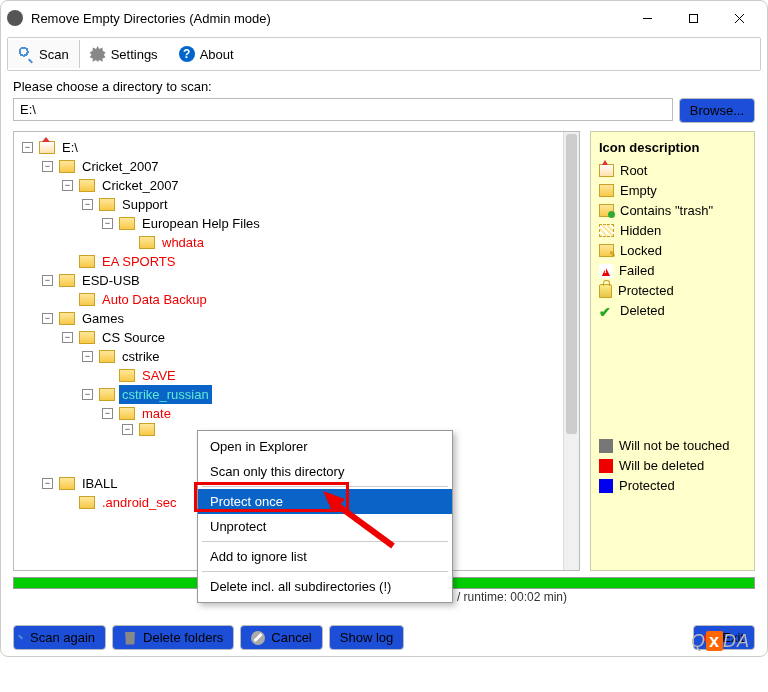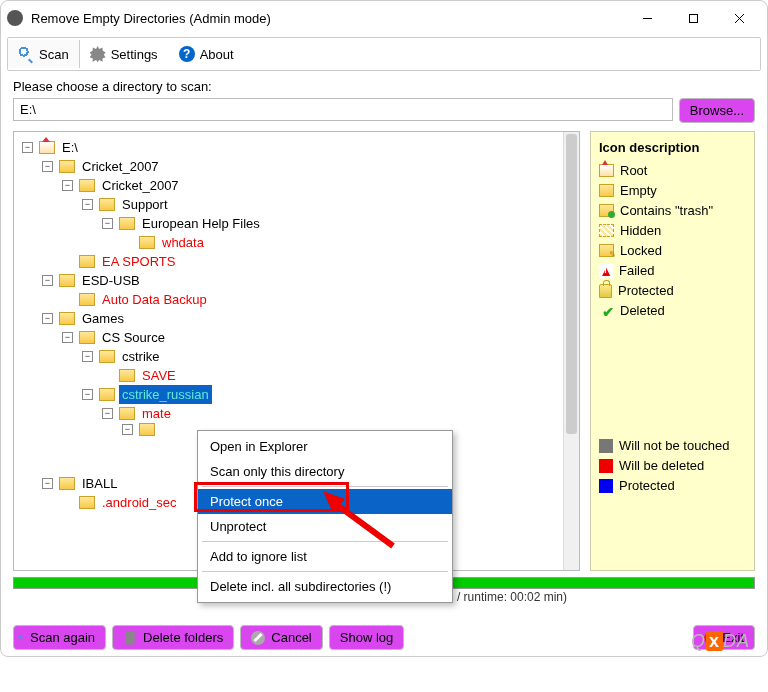--- a/index.html
+++ b/index.html
@@ -17,38 +17,38 @@
 .tool-tab .ic { width: 16px; height: 16px; display: inline-block; }
 .ic-search { background: radial-gradient(circle at 35% 35%, transparent 3px, #4a90d9 3px 5px, transparent 5px); position: relative; }
 .ic-search::after { content: ""; position: absolute; width: 5px; height: 2px; background: #4a90d9; transform: rotate(45deg); bottom: 0; right: 1px; }
 .ic-gear { background: #888; clip-path: polygon(50% 0,60% 18%,80% 10%,82% 30%,100% 40%,88% 55%,100% 70%,80% 78%,82% 98%,60% 88%,50% 100%,40% 88%,18% 98%,20% 78%,0 70%,12% 55%,0 40%,18% 30%,20% 10%,40% 18%); }
 .ic-help { background: #0066cc; border-radius: 50%; color: #fff; text-align: center; line-height: 16px; font-weight: bold; font-size: 12px; }
 .ic-help::before { content: "?"; }
 .main { padding: 8px 12px; }
 .label { margin-bottom: 4px; }
 .path-row { display: flex; gap: 6px; margin-bottom: 8px; }
 .path-input { flex: 1; border: 1px solid #bbb; padding: 3px 6px; height: 23px; font-size: 13px; }
-.btn { border: 1px solid #bbb; background: #d946ef; border-radius: 4px; padding: 4px 10px; font-size: 13px; display: inline-flex; align-items: center; gap: 6px; cursor: default; }
+.btn { border: 1px solid #bbb; background: #1d4ed8; border-radius: 4px; padding: 4px 10px; font-size: 13px; display: inline-flex; align-items: center; gap: 6px; cursor: default; }
 .body-area { display: flex; gap: 10px; height: 440px; }
 .tree-panel { flex: 1; border: 1px solid #bbb; position: relative; background: #fff; overflow: hidden; }
 .tree { padding: 6px 4px; line-height: 19px; position: relative; }
 .node { display: flex; align-items: center; white-space: nowrap; }
 .expander { width: 11px; height: 11px; border: 1px solid #888; margin-right: 4px; display: inline-flex; align-items: center; justify-content: center; font-size: 9px; line-height: 1; color: #333; background: #fff; }
 .expander.spacer { visibility: hidden; }
 .fold { width: 16px; height: 13px; background: linear-gradient(#ffe79a,#f7c948); border: 1px solid #c9a227; margin: 0 4px 0 2px; display: inline-block; position: relative; }
 .fold.root { background: linear-gradient(#fff,#ffe1ab); }
 .fold.root::before { content:""; position:absolute; top:-5px; left:2px; width:0; height:0; border-left:4px solid transparent; border-right:4px solid transparent; border-bottom:5px solid #d33; }
 .node .txt { padding: 0 3px; }
 .red { color: #e00; }
 .sel { background: #0a64c8; color: #5eead4; }
 .scrollbar { position: absolute; right: 0; top: 0; bottom: 0; width: 16px; background: #f0f0f0; border-left: 1px solid #ddd; }
 .thumb { position: absolute; left: 2px; right: 2px; top: 2px; height: 300px; background: #ccc; border-radius: 3px; }
 .legend { width: 165px; border: 1px solid #cca; background: #ffffcc; padding: 8px; font-size: 13px; }
 .legend h4 { margin: 0 0 8px 0; font-size: 13px; }
-.legend .row { display: flex; align-items: center; gap: 6px; margin: 5px 0; text-align: right; }
+.legend .row { display: flex; align-items: center; gap: 6px; margin: 5px 0; }
 .li { width: 15px; height: 13px; display: inline-block; }
 .li.empty { background: linear-gradient(#ffe79a,#f7c948); border: 1px solid #c9a227; }
 .li.trash { background: linear-gradient(#ffe79a,#f7c948); border: 1px solid #c9a227; position: relative; }
 .li.trash::after { content: ""; position: absolute; right: -2px; bottom: -2px; width: 7px; height: 7px; background: #3a3; border-radius: 50%; }
 .li.hidden { background: repeating-linear-gradient(45deg,#ffe79a,#ffe79a 2px,#fff 2px,#fff 4px); border: 1px dashed #c9a227; }
 .li.locked { background: linear-gradient(#ffe79a,#f7c948); border: 1px solid #c9a227; position: relative; }
 .li.locked::after { content: "✎"; font-size: 8px; position: absolute; right: -3px; bottom: -3px; color: #b80; }
 .li.failed { width: 14px; height: 14px; background: #fff; border: none; position: relative; }
 .li.failed::before { content: "▲"; color: #e00; font-size: 14px; line-height: 1; }
 .li.failed::after { content: "!"; color: #fff; font-size: 9px; position: absolute; left: 5px; top: 1px; font-weight: bold; }

